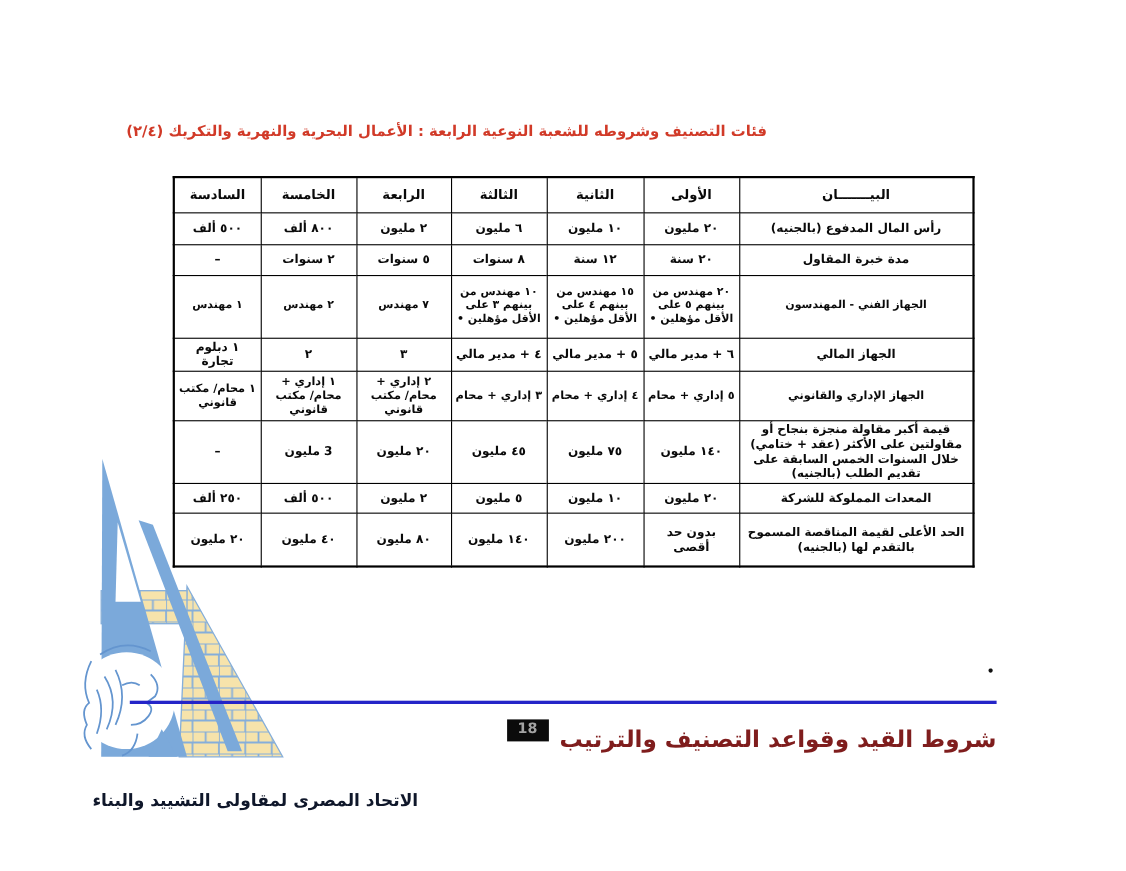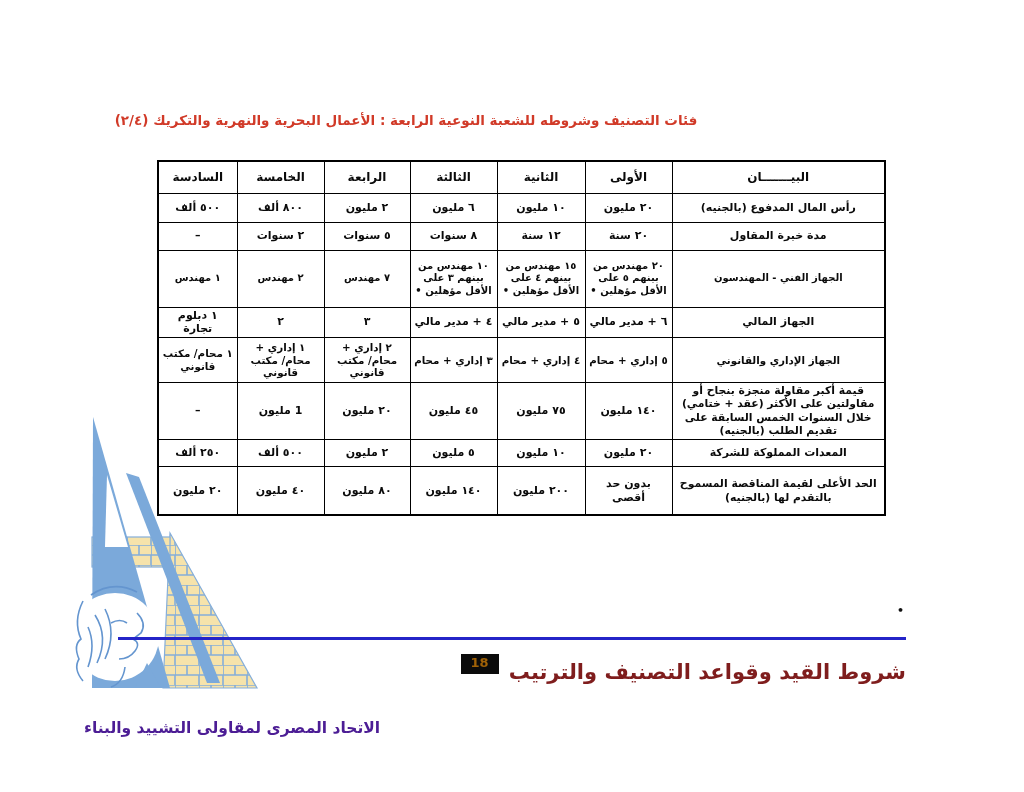--- a/index.html
+++ b/index.html
@@ -57,28 +57,28 @@
 
   
   .section-heading{
     position:absolute;top:644px;right:118px;direction:rtl;
     display:flex;align-items:center;gap:10px;z-index:3;
   }
   .section-heading .txt{
     font-size:21px;font-weight:bold;color:#7f1d1d;letter-spacing:0px;margin-top:16px;
   }
   .section-heading .numbox{
-    background:#0b0b0b;color:#a16207;font-weight:bold;font-size:13px;
+    background:#0b0b0b;color:#a3a3a3;font-weight:bold;font-size:13px;
     padding:2px 10px 3px 10px;line-height:1.1;direction:ltr;
   }
 
   
   .footer-brand{
     position:absolute;top:719px;left:84px;direction:rtl;
-    font-size:15.5px;font-weight:bold;color:#4c1d95;z-index:2;text-align:center;
+    font-size:15.5px;font-weight:bold;color:#0f172a;z-index:2;text-align:center;
   }
 </style>
 </head>
 <body>
 
 <div class="page">
 
   <svg class="logo" viewBox="0 0 258 290" xmlns="http://www.w3.org/2000/svg">
     <defs>
       <pattern id="bricks" width="24" height="20" patternUnits="userSpaceOnUse">
@@ -179,21 +179,21 @@
       <td>٢ إداري + محام/ مكتب قانوني</td>
       <td>١ إداري + محام/ مكتب قانوني</td>
       <td>١ محام/ مكتب قانوني</td>
     </tr>
     <tr class="rh7">
       <td class="lbl">قيمة أكبر مقاولة منجزة بنجاح أو مقاولتين على الأكثر (عقد + ختامي) خلال السنوات الخمس السابقة على تقديم الطلب (بالجنيه)</td>
       <td>١٤٠ مليون</td>
       <td>٧٥ مليون</td>
       <td>٤٥ مليون</td>
       <td>٢٠ مليون</td>
-      <td>1 مليون</td>
+      <td>3 مليون</td>
       <td>–</td>
     </tr>
     <tr class="rh9">
       <td class="lbl">المعدات المملوكة للشركة</td>
       <td>٢٠ مليون</td>
       <td>١٠ مليون</td>
       <td>٥ مليون</td>
       <td>٢ مليون</td>
       <td>٥٠٠ ألف</td>
       <td>٢٥٠ ألف</td>

